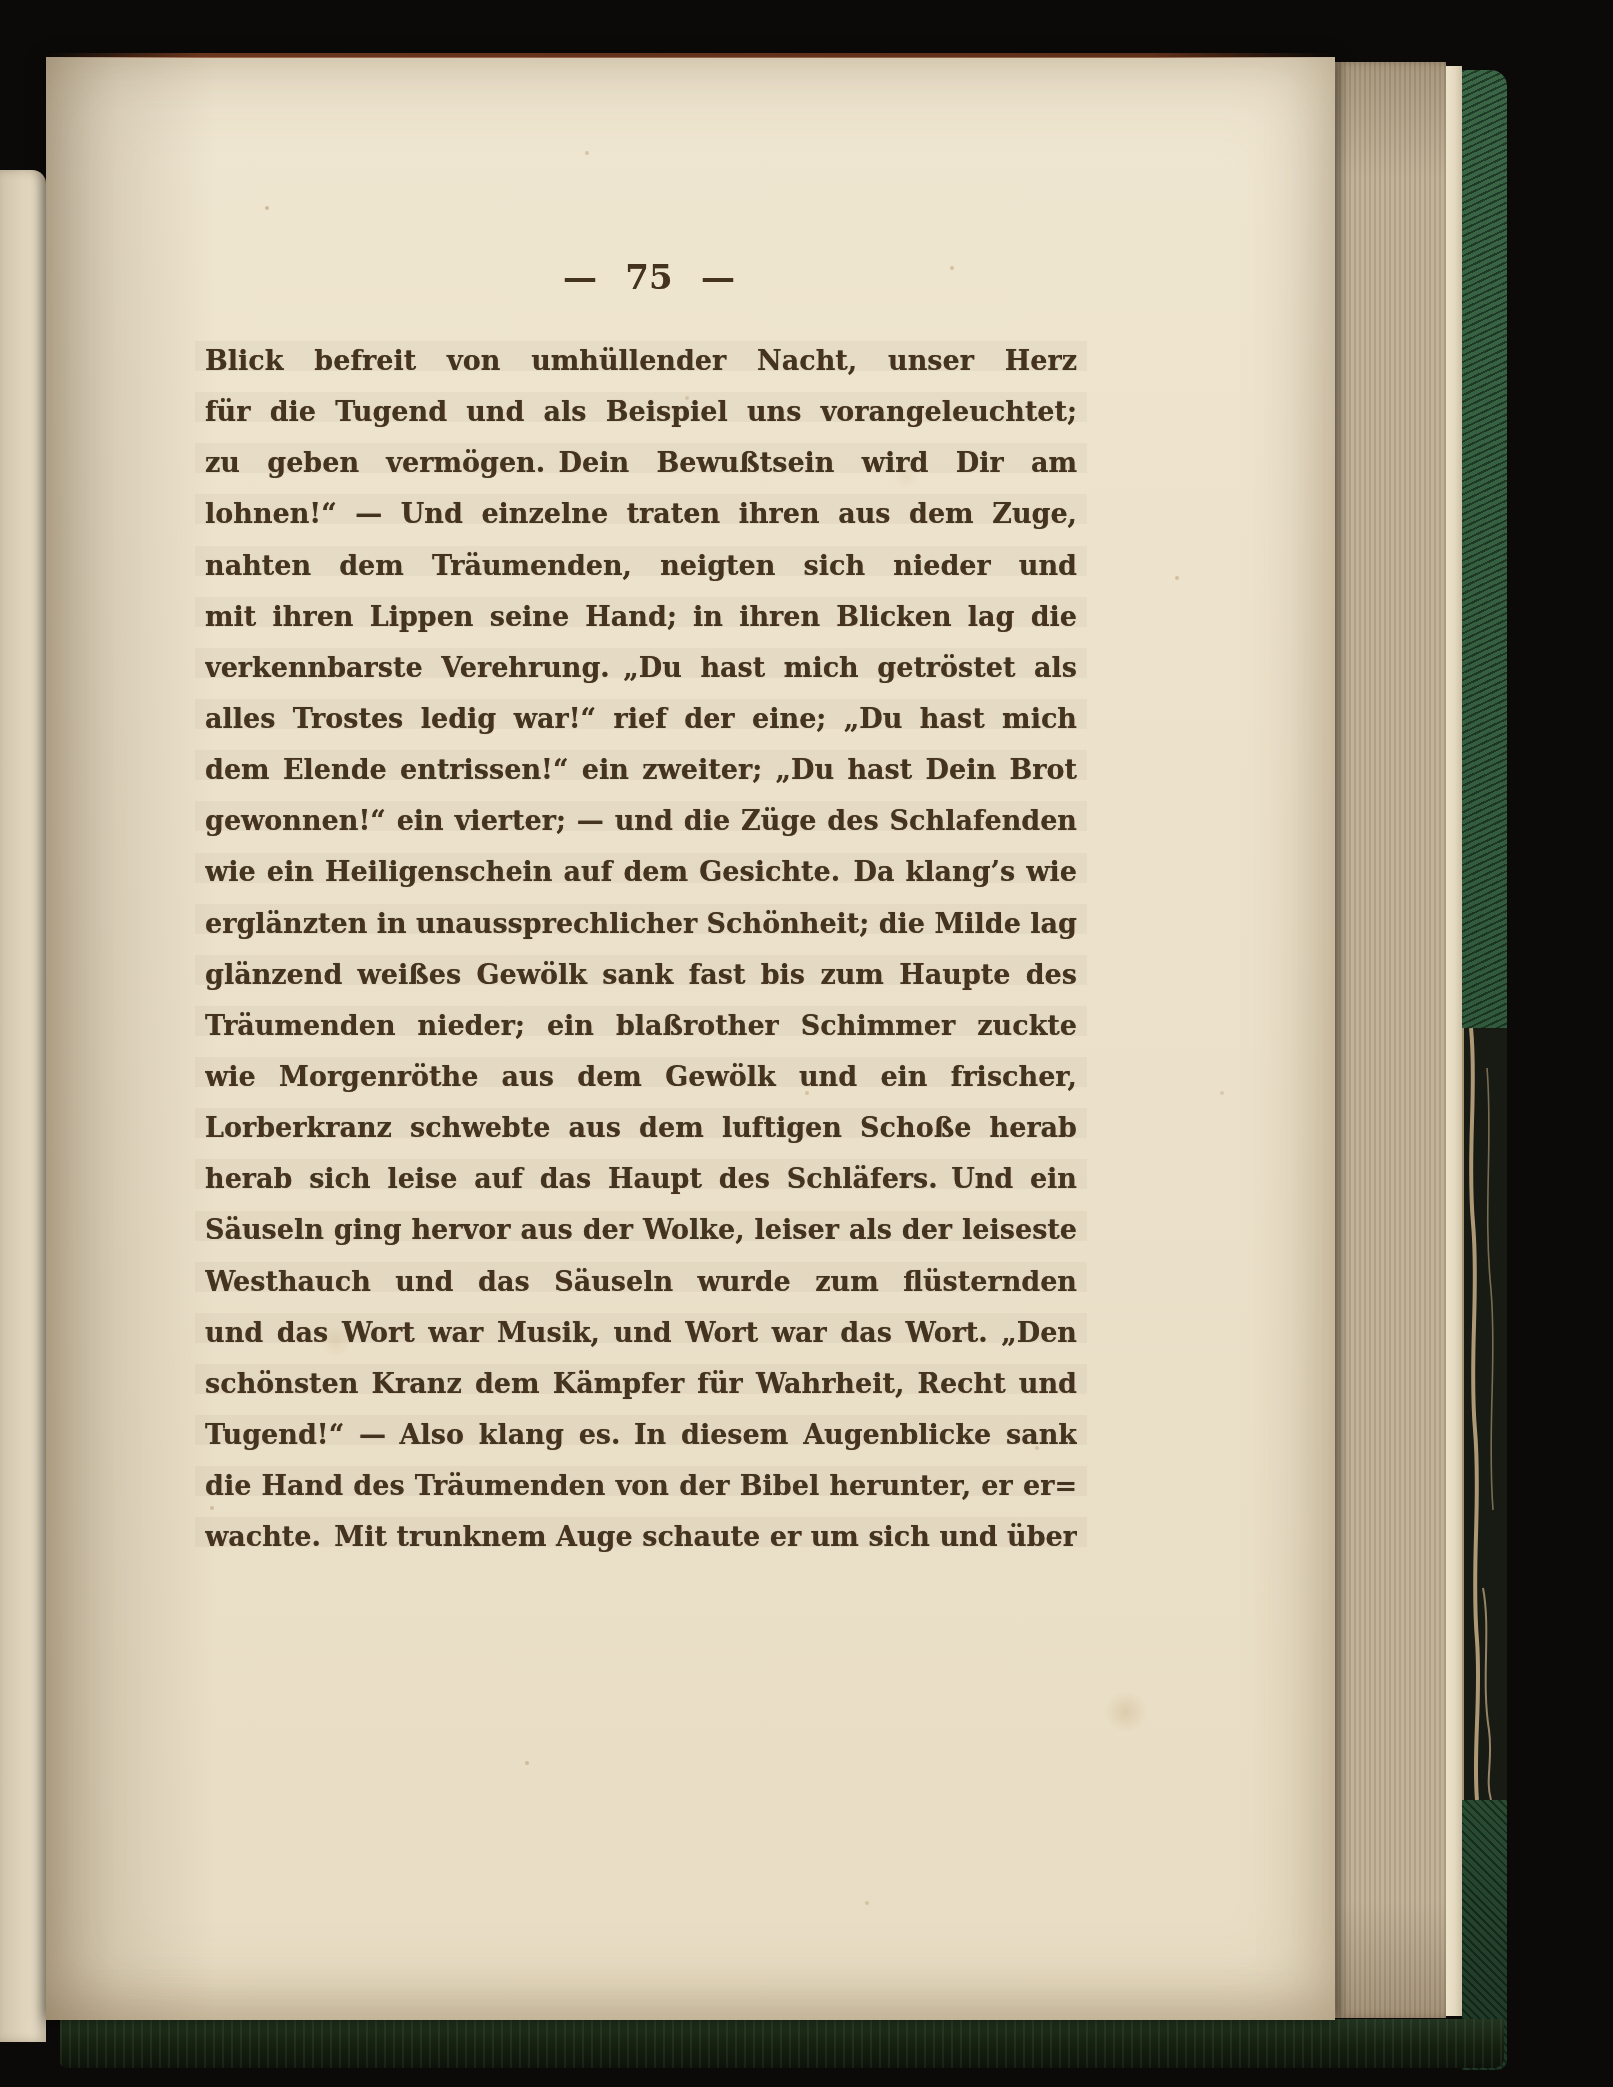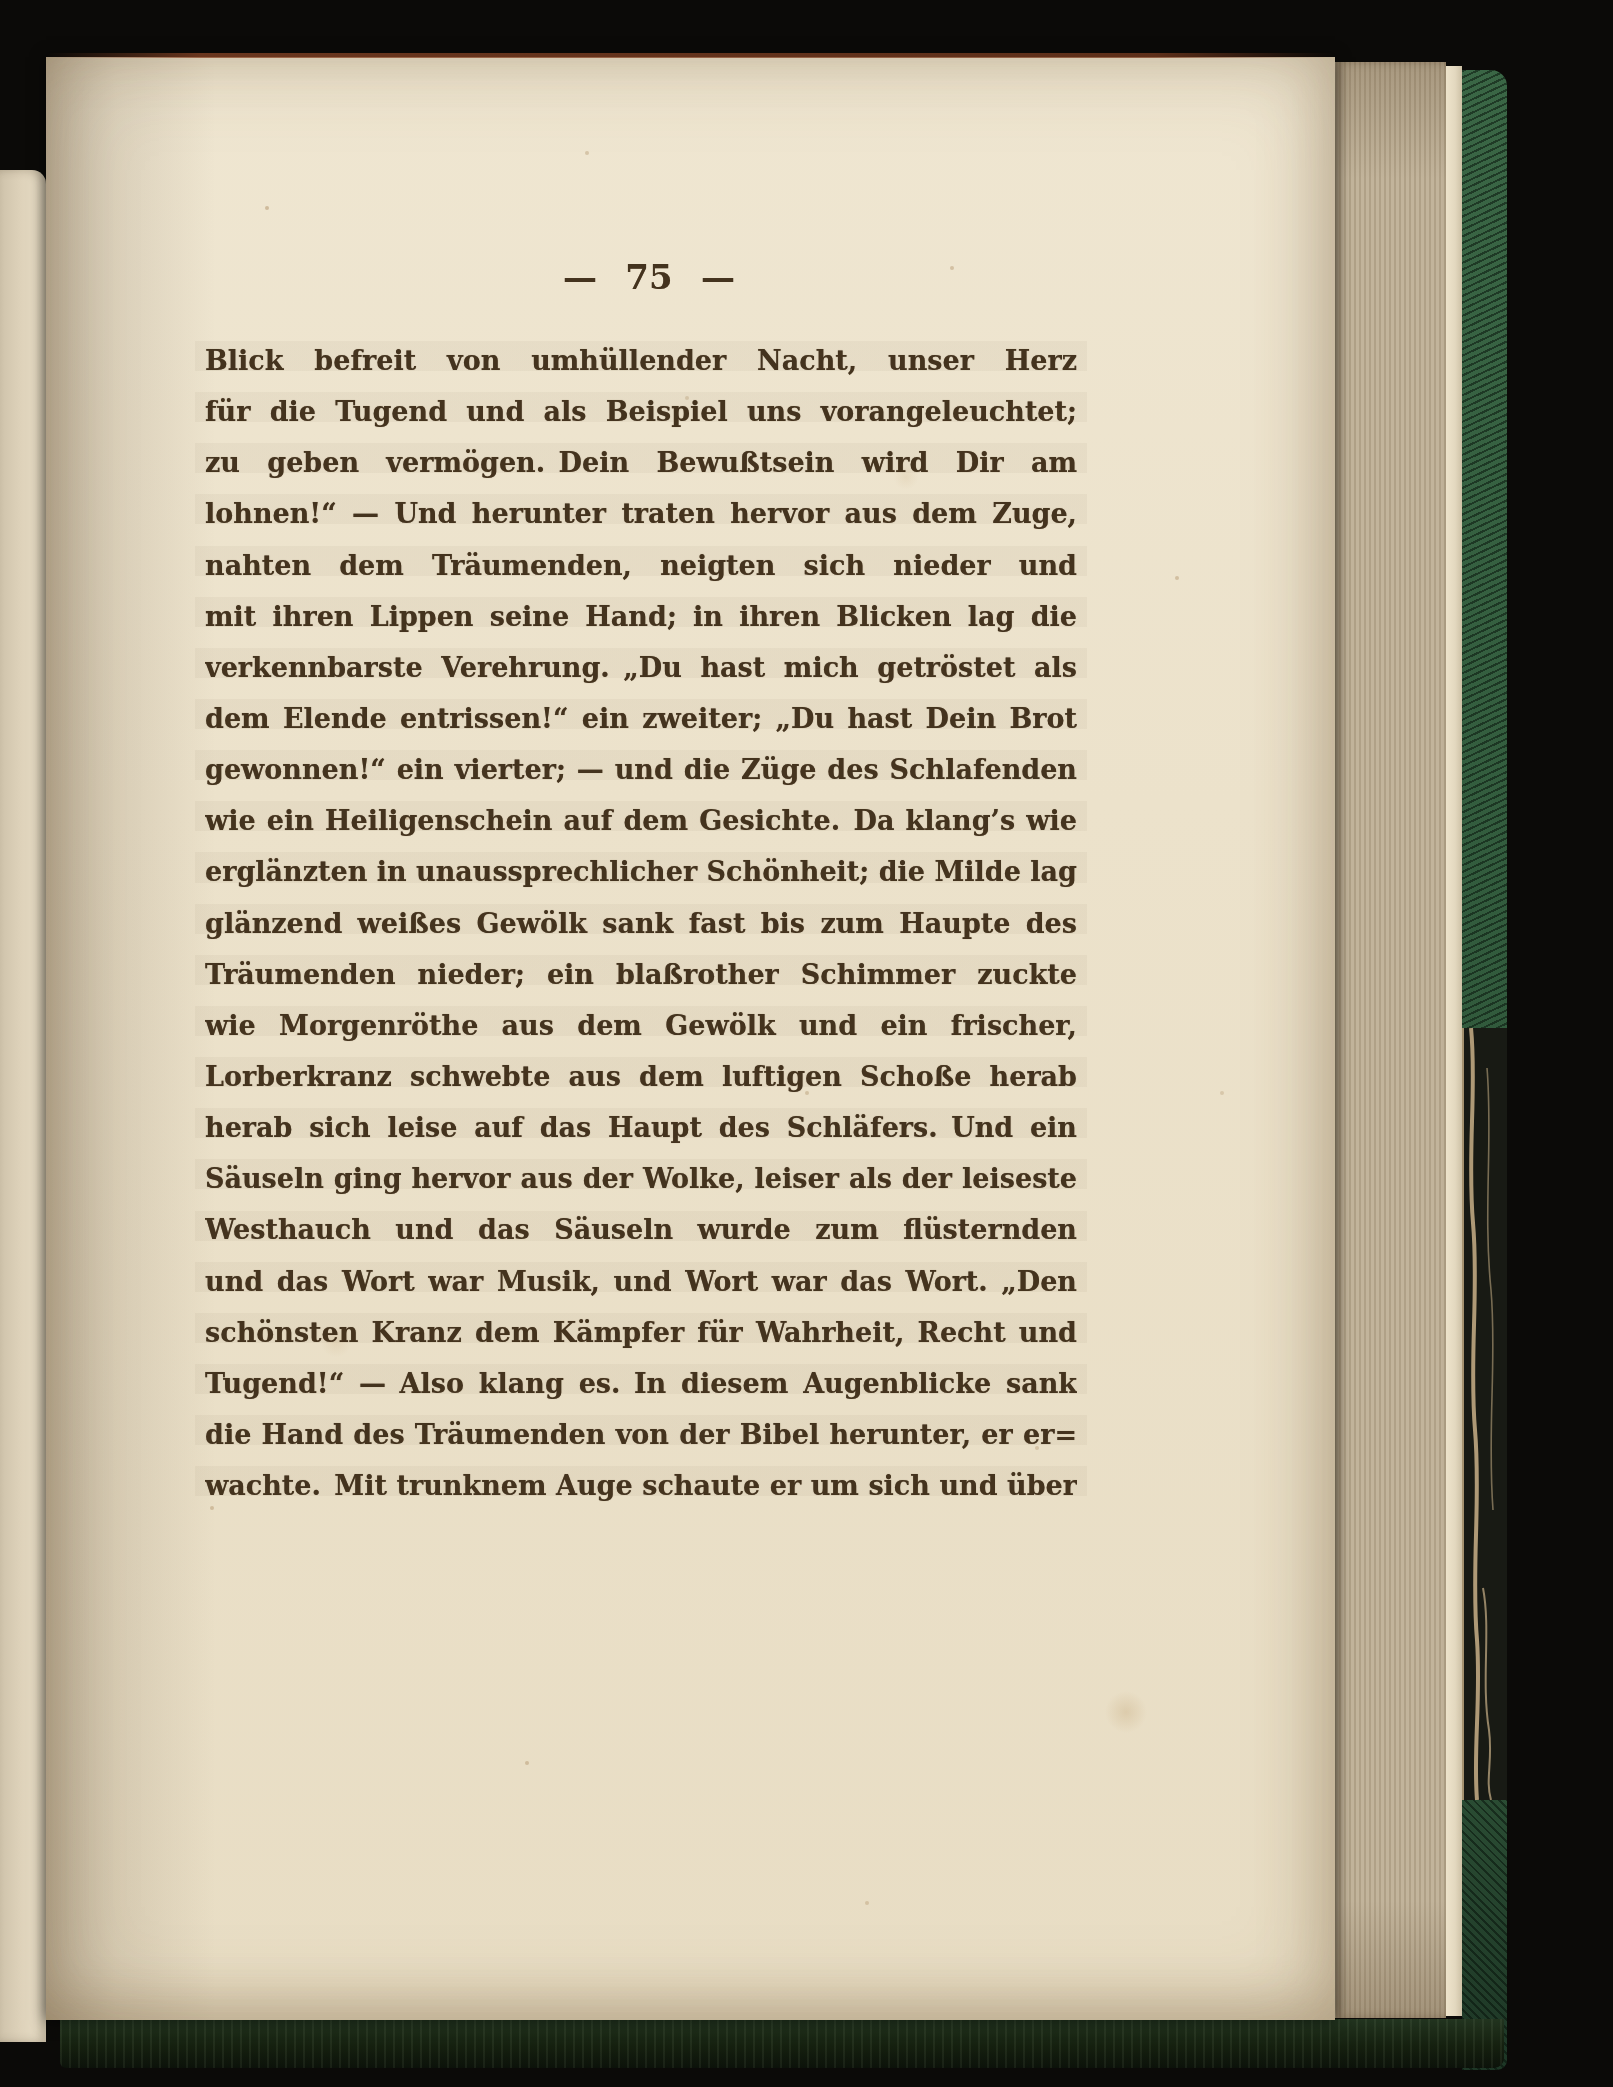--- a/index.html
+++ b/index.html
@@ -150,24 +150,25 @@
     <div class="folio">
       <span>—</span>
       <span>75</span>
       <span>—</span>
     </div>
 
     <div class="textblock">
       <div class="tline">Blick befreit von umhüllender Nacht, unser Herz erwärmt</div>
       <div class="tline">für die Tugend und als Beispiel uns vorangeleuchtet; nimm</div>
       <div class="tline">zu geben vermögen. Dein Bewußtsein wird Dir am reichsten</div>
-      <div class="tline">lohnen!“ — Und herunter traten hervor aus dem Zuge,</div>
+      <div class="tline">lohnen!“ — Und einzelne traten ihren aus dem Zuge,</div>
       <div class="tline">nahten dem Träumenden, neigten sich nieder und berührten</div>
       <div class="tline">mit ihren Lippen seine Hand; in ihren Blicken lag die un=</div>
       <div class="tline">verkennbarste Verehrung. „Du hast mich getröstet als ich</div>
+      <div class="tline">alles Trostes ledig war!“ rief der eine; „Du hast mich</div>
       <div class="tline">dem Elende entrissen!“ ein zweiter; „Du hast Dein Brot</div>
       <div class="tline">gewonnen!“ ein vierter; — und die Züge des Schlafenden</div>
       <div class="tline">wie ein Heiligenschein auf dem Gesichte. Da klang’s wie</div>
       <div class="tline">erglänzten in unaussprechlicher Schönheit; die Milde lag</div>
       <div class="tline">glänzend weißes Gewölk sank fast bis zum Haupte des</div>
       <div class="tline">Träumenden nieder; ein blaßrother Schimmer zuckte plötzlich</div>
       <div class="tline">wie Morgenröthe aus dem Gewölk und ein frischer, duftender</div>
       <div class="tline">Lorberkranz schwebte aus dem luftigen Schoße herab und</div>
       <div class="tline">herab sich leise auf das Haupt des Schläfers. Und ein</div>
       <div class="tline">Säuseln ging hervor aus der Wolke, leiser als der leiseste</div>

